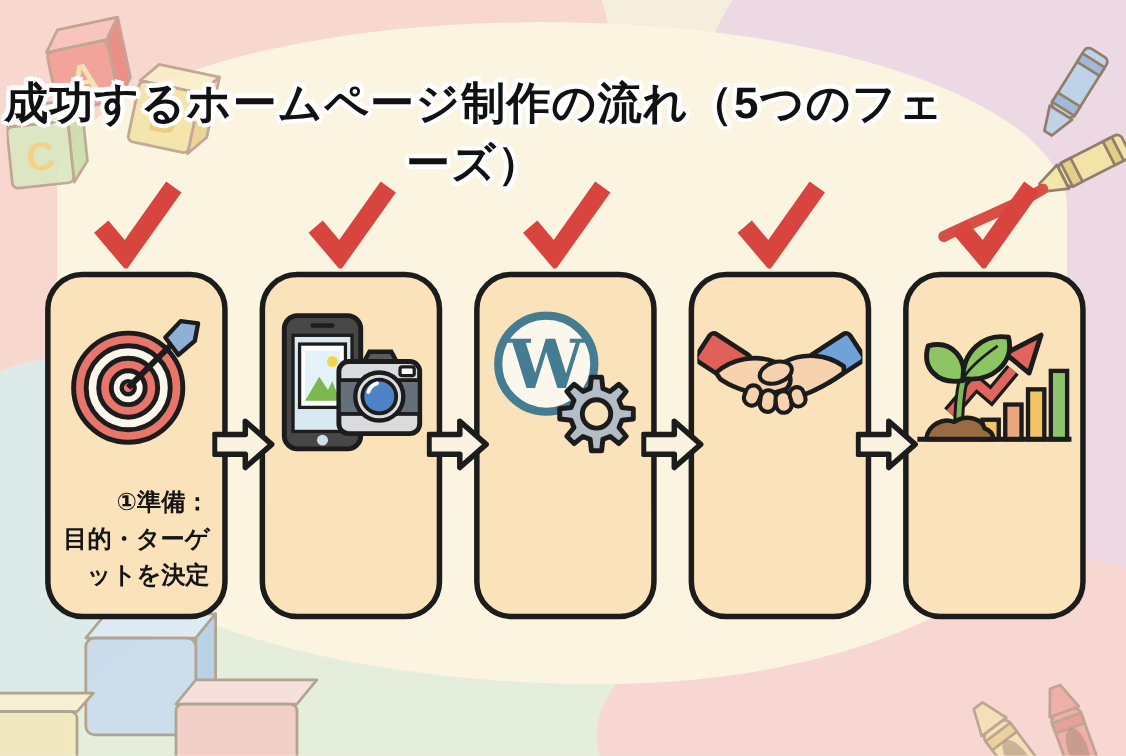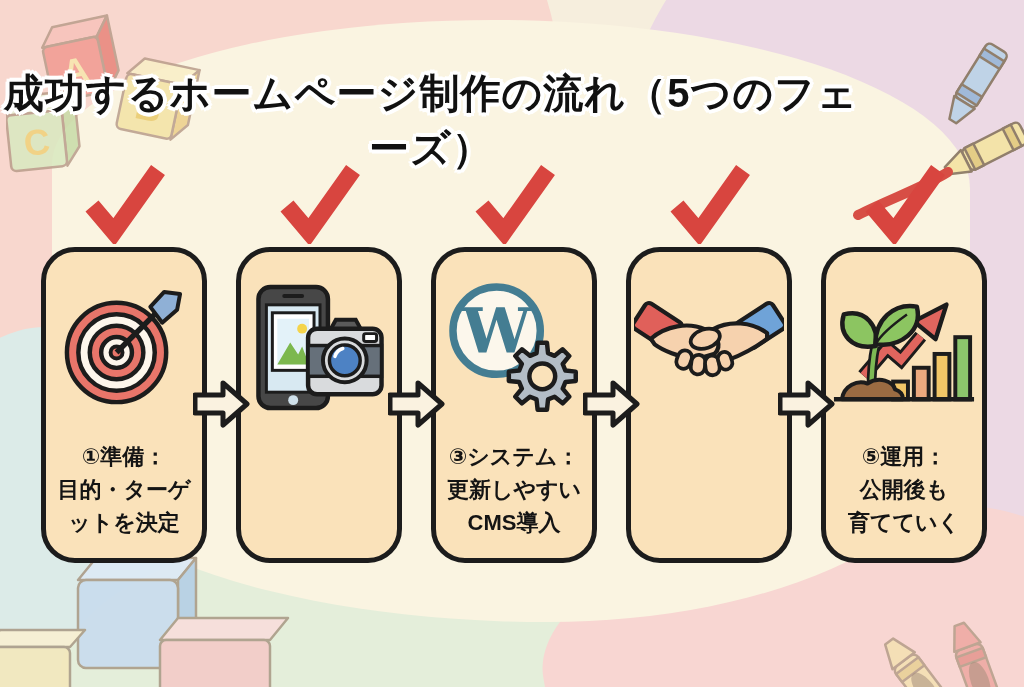--- a/index.html
+++ b/index.html
@@ -31,21 +31,21 @@
   .check { position:absolute; top:160px; width:84px; height:84px; z-index:5; }
   
   .card {
     position:absolute; top:247px; width:166px; height:316px;
     background:#fae2ba; border:5px solid #1c1c1c; border-radius:34px;
     display:flex; flex-direction:column; align-items:center; z-index:4;
   }
   .card-icon { height:168px; display:flex; align-items:center; justify-content:center; margin-top:14px; }
   .card-label {
     flex:1; display:flex; align-items:center; justify-content:center;
-    text-align:center; white-space:pre-line;
+    text-align:right; white-space:pre-line;
     font-size:22px; line-height:1.5; font-weight:900; color:#141414;
     padding-bottom:14px;
   }
   .c1{left:41px} .c2{left:236px} .c3{left:431px} .c4{left:626px} .c5{left:821px}
   
   .arrow { position:absolute; top:373px; width:58px; height:62px; z-index:5; }
   .a1{left:193px} .a2{left:388px} .a3{left:583px} .a4{left:778px}
 </style>
 </head>
 <body>
@@ -190,23 +190,20 @@
   <div class="card-icon">
     <svg width="134" height="134" viewBox="0 0 135 135">
       <circle cx="50" cy="48" r="44" fill="#fcf7ec" stroke="#447d92" stroke-width="7.5"></circle>
       <text x="50" y="70" text-anchor="middle" font-size="62" font-weight="bold" font-family="'DejaVu Serif','Liberation Serif',serif" fill="#447d92">W</text>
       <g transform="translate(96,94)">
         <path d="M23.3,-5.8 L33.7,-4.7 L33.7,4.7 L23.3,5.8 L20.6,12.4 L27.2,20.5 L20.5,27.2 L12.4,20.6 L5.8,23.3 L4.7,33.7 L-4.7,33.7 L-5.8,23.3 L-12.4,20.6 L-20.5,27.2 L-27.2,20.5 L-20.6,12.4 L-23.3,5.8 L-33.7,4.7 L-33.7,-4.7 L-23.3,-5.8 L-20.6,-12.4 L-27.2,-20.5 L-20.5,-27.2 L-12.4,-20.6 L-5.8,-23.3 L-4.7,-33.7 L4.7,-33.7 L5.8,-23.3 L12.4,-20.6 L20.5,-27.2 L27.2,-20.5 L20.6,-12.4 Z" fill="#b3bdc6" stroke="#1c1c1c" stroke-width="4.5" stroke-linejoin="round"></path>
         <circle cx="0" cy="0" r="13" fill="#fae2ba" stroke="#1c1c1c" stroke-width="4.5"></circle>
       </g>
     </svg>
   </div>
-  <div class="card-label">③システム：
-更新しやすい
-CMS導入</div>
 </div>
 
 <div class="card c4">
   <div class="card-icon">
     <svg width="150" height="106" viewBox="0 0 160 112">
       <g transform="rotate(33 25 30)">
         <rect x="2" y="14" width="46" height="32" rx="5" fill="#e0605a" stroke="#1c1c1c" stroke-width="4.5"></rect>
       </g>
       <g transform="rotate(-33 135 30)">
         <rect x="112" y="14" width="46" height="32" rx="5" fill="#6fa3d8" stroke="#1c1c1c" stroke-width="4.5"></rect>
@@ -236,23 +233,20 @@
       <polygon points="118,14 107,49 85,31" fill="#e0655e" stroke="#1c1c1c" stroke-width="4.5" stroke-linejoin="round"></polygon>
       <path d="M42,102 C42,84 43,70 46,56" stroke="#1c1c1c" stroke-width="10" fill="none"></path>
       <path d="M42,102 C42,84 43,70 46,56" stroke="#7db954" stroke-width="4.5" fill="none"></path>
       <path d="M46,56 C22,60 8,44 14,24 C36,18 50,36 46,56 Z" fill="#8cc561" stroke="#1c1c1c" stroke-width="4.5" stroke-linejoin="round"></path>
       <path d="M46,54 C46,30 64,12 88,16 C94,40 72,58 46,54 Z" fill="#8cc561" stroke="#1c1c1c" stroke-width="4.5" stroke-linejoin="round"></path>
       <path d="M78,24 C64,34 52,44 47,53" stroke="#1c1c1c" stroke-width="2.5" fill="none"></path>
       <path d="M12,110 C14,96 28,90 38,94 C50,86 64,92 66,100 C72,102 74,106 74,110 Z" fill="#9a6b42" stroke="#1c1c1c" stroke-width="4" stroke-linejoin="round"></path>
       <line x1="4" y1="110" x2="146" y2="110" stroke="#1c1c1c" stroke-width="4.5"></line>
     </svg>
   </div>
-  <div class="card-label">⑤運用：
-公開後も
-育てていく</div>
 </div>
 
 <svg class="arrow a1" viewBox="0 0 58 62">
     <path d="M2,22 L30,22 L30,10 L54,31 L30,52 L30,40 L2,40 Z" fill="#faf2e0" stroke="#1c1c1c" stroke-width="5" stroke-linejoin="round"></path>
   </svg>
 <svg class="arrow a2" viewBox="0 0 58 62">
     <path d="M2,22 L30,22 L30,10 L54,31 L30,52 L30,40 L2,40 Z" fill="#faf2e0" stroke="#1c1c1c" stroke-width="5" stroke-linejoin="round"></path>
   </svg>
 <svg class="arrow a3" viewBox="0 0 58 62">
     <path d="M2,22 L30,22 L30,10 L54,31 L30,52 L30,40 L2,40 Z" fill="#faf2e0" stroke="#1c1c1c" stroke-width="5" stroke-linejoin="round"></path>

